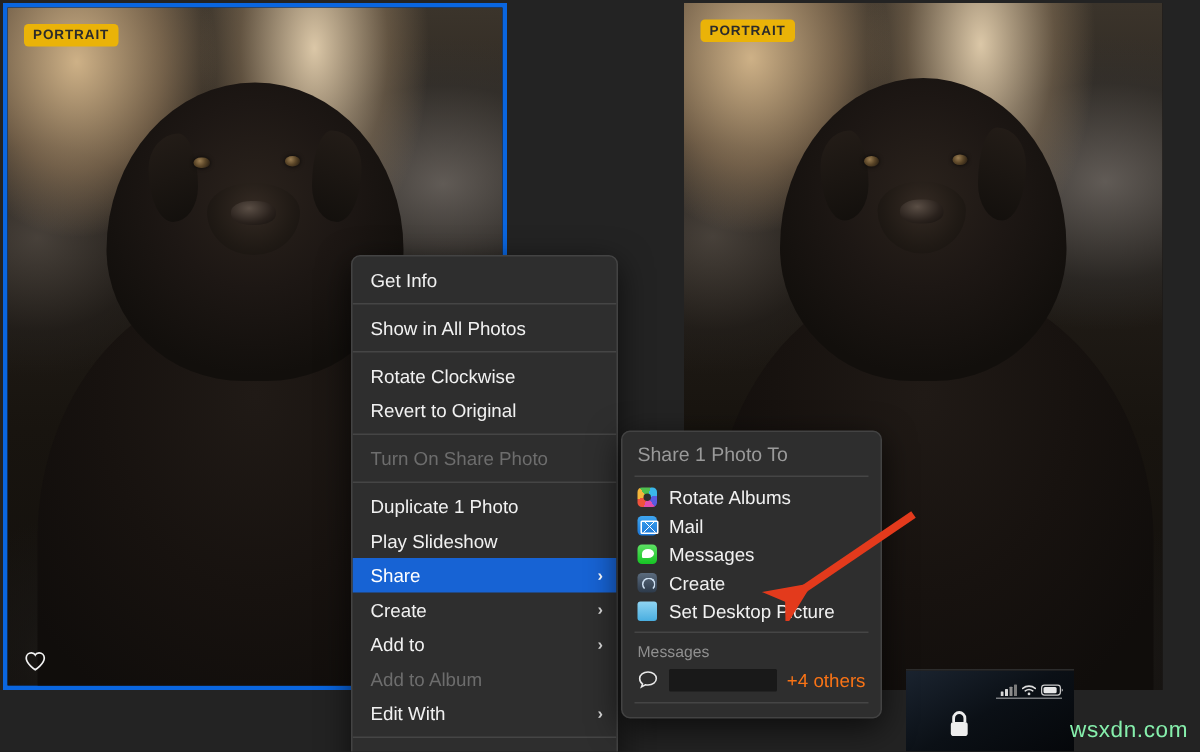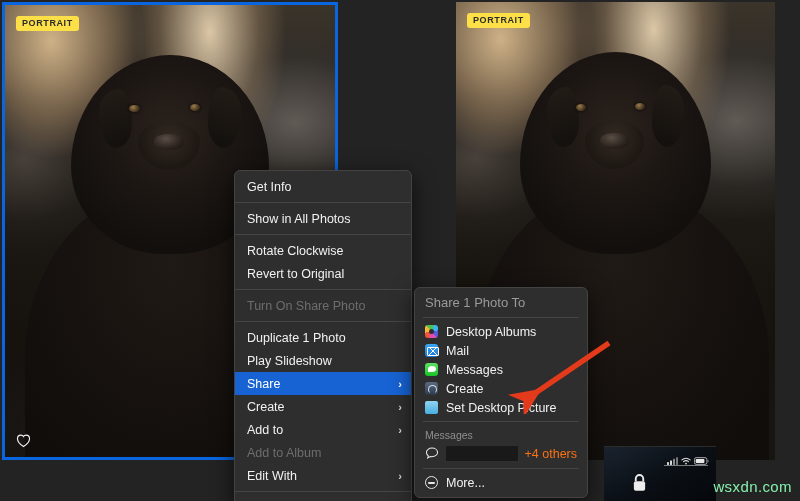--- a/index.html
+++ b/index.html
@@ -84,21 +84,21 @@
     border-radius: 50%;
     box-shadow: 0 0 3px rgba(0,0,0,.8);
   }
   .eye-l { left: 29.5%; top: 25.5%; }
   .eye-r { left: 60%;   top: 25%; }
 
   
   .portrait-badge {
     position: absolute;
     left: 11px; top: 11px;
-    background: #fde047;
+    background: #eab308;
     color: #2b2b2b;
     font-size: 9px;
     font-weight: bold;
     letter-spacing: .6px;
     padding: 3px 6px 3px 6px;
     border-radius: 3px;
     line-height: 1;
     font-family: "Liberation Sans", sans-serif;
   }
   .fav-heart {
@@ -417,21 +417,21 @@
 
   </div>
 
   <div id="share-submenu">
 
     <div class="sub-header">Share 1 Photo To</div>
     <div class="sub-sep"></div>
 
     <div class="sm">
       <span class="sm-ico ico-sharedalbums"></span>
-      <span>Desktop Albums</span>
+      <span>Rotate Albums</span>
     </div>
     <div class="sm">
       <span class="sm-ico ico-mail"></span>
       <span>Mail</span>
     </div>
     <div class="sm">
       <span class="sm-ico ico-messages"></span>
       <span>Messages</span>
     </div>
     <div class="sm">
@@ -450,24 +450,20 @@
       <span class="sm-bubble-ico">
         <svg viewBox="0 0 16 15" width="14" height="13" aria-hidden="true">
           <path d="M8 1.2c3.6 0 6.4 2.2 6.4 5 0 2.8-2.8 5-6.4 5-.7 0-1.4-.1-2-.2l-3 1.6.8-2.3C2.3 9.4 1.6 7.9 1.6 6.2c0-2.8 2.8-5 6.4-5z" fill="none" stroke="#e9e9e9" stroke-width="1.2"></path>
         </svg>
       </span>
       <span class="redacted"></span>
       <span>+4 others</span>
     </div>
 
     <div class="sub-sep"></div>
-    <div class="sm">
-      <span class="sm-more-ico"></span>
-      <span>More...</span>
-    </div>
   </div>
 
   <svg id="red-arrow" viewBox="0 0 110 80">
     <defs>
       <marker id="arrowhead" markerWidth="6" markerHeight="6" refX="2.6" refY="3" orient="auto" markerUnits="strokeWidth">
         <path d="M6,0.4 L0.2,3 L6,5.6 L4.3,3 Z" fill="#e33a1c"></path>
       </marker>
     </defs>
     <line x1="104" y1="9" x2="26" y2="62" stroke="#e33a1c" stroke-width="5.4" stroke-linecap="butt" marker-end="url(#arrowhead)"></line>
   </svg>

